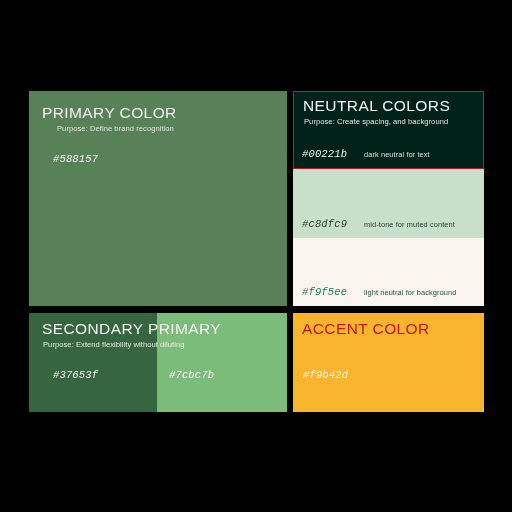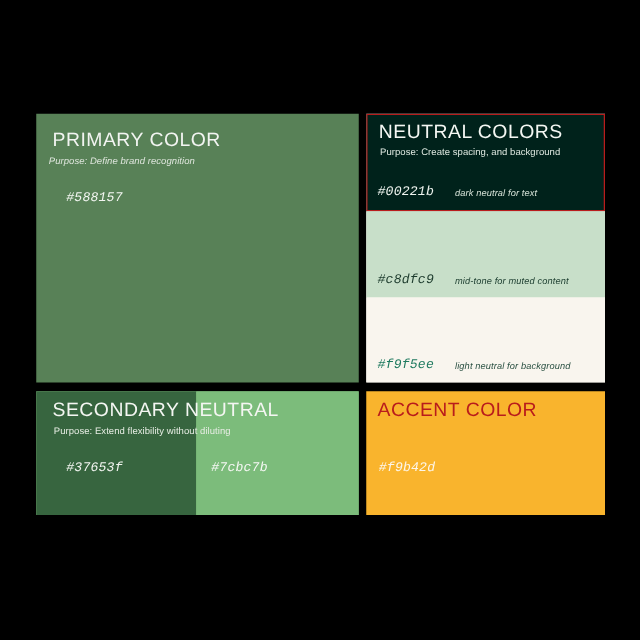--- a/index.html
+++ b/index.html
@@ -49,36 +49,35 @@
   .swatch-hex {
     font-size: 10.5px;
     font-style: italic;
     font-weight: 400;
     letter-spacing: 0.15px;
     white-space: nowrap;
     font-family: Liberation Mono, monospace;
   }
   .swatch-note {
     font-size: 7.4px;
-    font-style: italic;
     font-weight: 400;
     letter-spacing: 0.1px;
     white-space: nowrap;
   }
 
   
   #primary-card {
     left: 29px;
     top: 91px;
     width: 258px;
     height: 215px;
     background: #588157;
   }
   #primary-card .card-title   { position: absolute; left: 13px; top: 14px;  color: #f2f4f1; }
-  #primary-card .card-purpose { position: absolute; left: 10px; top: 34px;  color: #dfe6dd; font-style: italic; }
+  #primary-card .card-purpose { position: absolute; left: 28px; top: 34px;  color: #dfe6dd; }
   #primary-card .swatch-hex   { position: absolute; left: 24px; top: 62px;  color: #f3f6f1; }
 
   
   #neutral-card {
     left: 293px;
     top: 91px;
     width: 191px;
     height: 215px;
     background: #f9f5ee;
   }
@@ -173,21 +172,21 @@
       <div class="swatch-hex">#f9f5ee</div>
       <div class="swatch-note">light neutral for background</div>
     </div>
 
   </div>
 
   <div class="card" id="secondary-card">
     <div id="secondary-half-dark"></div>
     <div id="secondary-half-light"></div>
 
-    <div class="card-title">SECONDARY NEUTRAL</div>
+    <div class="card-title">SECONDARY PRIMARY</div>
     <div class="card-purpose">Purpose: Extend flexibility without diluting</div>
     <div class="swatch-hex" id="secondary-hex-dark">#37653f</div>
     <div class="swatch-hex" id="secondary-hex-light">#7cbc7b</div>
   </div>
 
   <div class="card" id="accent-card">
     <div class="card-title">ACCENT COLOR</div>
     <div class="swatch-hex">#f9b42d</div>
   </div>
 

